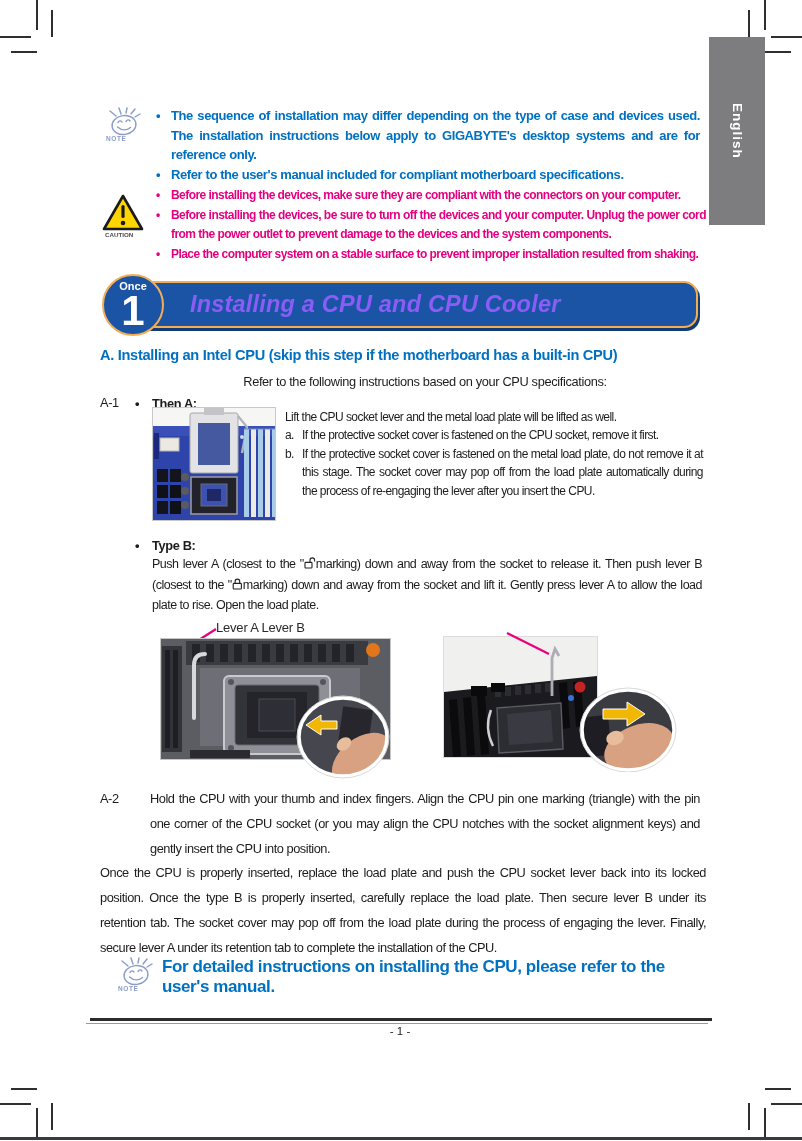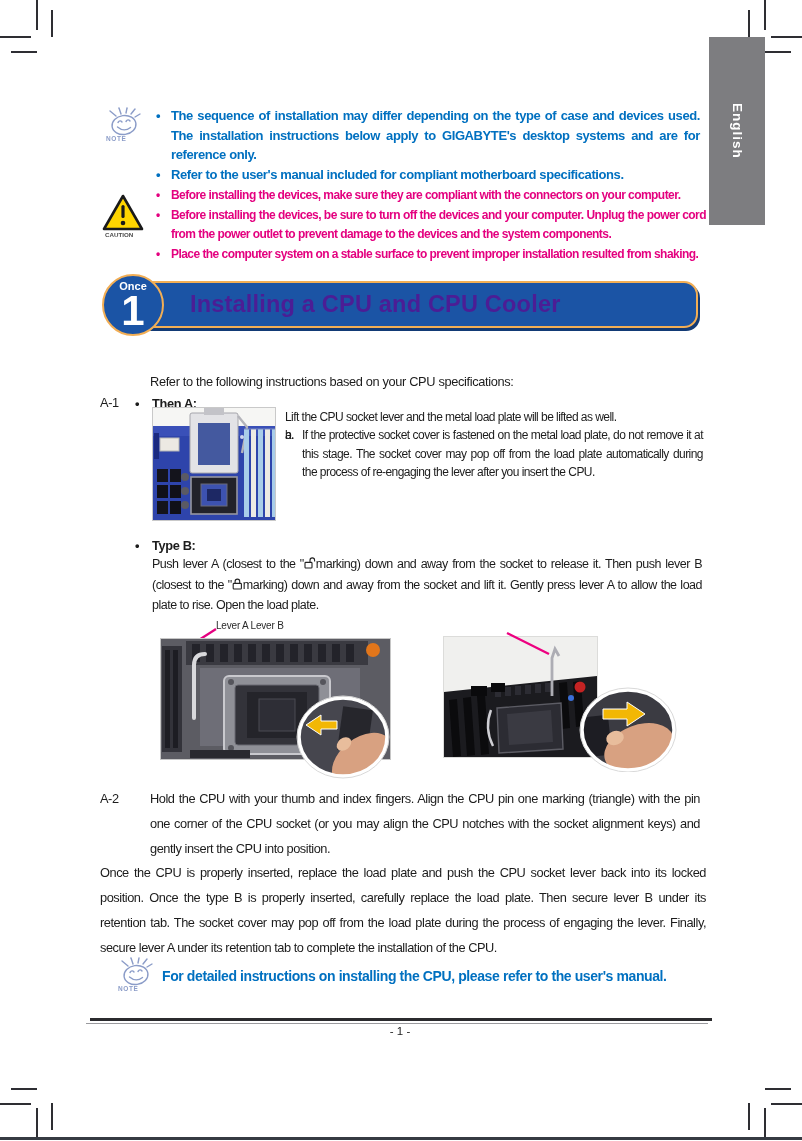--- a/index.html
+++ b/index.html
@@ -27,40 +27,40 @@
   .blue{color:#0070c0;font-size:13px;line-height:19.5px;letter-spacing:-0.4px;}
   .mag{color:#e4007f;font-size:12px;line-height:19.5px;letter-spacing:-0.55px;}
   
   .step-wrap{position:absolute;left:98px;top:274px;width:604px;height:68px;}
   .step-bar{
     position:absolute;left:34px;top:7px;width:566px;height:47px;border-radius:14px;
     background:#1b54a5;border:2.5px solid #f2ae55;box-shadow:2px 3px 0 #123a75;box-sizing:border-box;
   }
   .step-title{
     position:absolute;left:92px;top:7px;height:42px;line-height:47px;
-    color:#4c1d95;font-weight:bold;font-size:23.5px;letter-spacing:0.2px;
+    color:#8b5cf6;font-weight:bold;font-size:23.5px;letter-spacing:0.2px;font-style:italic;
   }
   .step-circle{
     position:absolute;left:4px;top:0;width:62px;height:62px;border-radius:50%;
     background:#1b54a5;border:2.5px solid #f2ae55;box-sizing:border-box;text-align:center;
   }
   .step-circle .s1{display:block;color:#fff;font-weight:bold;font-size:11px;margin-top:4px;}
   .step-circle .s2{display:block;color:#fff;font-weight:bold;font-size:42px;line-height:38px;}
   
   .h-blue{position:absolute;color:#0070c0;font-weight:bold;font-size:14.6px;letter-spacing:-0.3px;}
   .row{position:absolute;display:flex;font-size:12.8px;line-height:19.5px;letter-spacing:-0.35px;}
   .row .lab{flex:none;}
   .row .txt{flex:1;text-align:justify;}
   .bold{font-weight:bold;}
   .smallbody{font-size:12px;line-height:18.4px;letter-spacing:-0.55px;}
   .hang{position:relative;padding-left:17px;text-align:justify;}
   .hang .hl{position:absolute;left:0;top:0;}
   .para{position:absolute;text-align:justify;font-size:12.5px;line-height:19.5px;letter-spacing:-0.5px;}
   .wide{line-height:25px;font-size:12.8px;letter-spacing:-0.45px;}
-  .lever-label{position:absolute;font-size:10px;color:#2a2a2a;letter-spacing:-0.2px;}
+  .lever-label{position:absolute;font-size:13px;color:#2a2a2a;letter-spacing:-0.2px;}
   .lockicon{display:inline-block;vertical-align:-1px;}
   
   .rule-main{position:absolute;left:90px;top:1018px;width:622px;height:2.5px;background:#2b2b2e;}
   .rule-sub{position:absolute;left:86px;top:1022.5px;width:622px;height:1px;background:#9a9a9e;}
   .pagenum{position:absolute;left:300px;top:1025px;width:200px;text-align:center;font-size:11.5px;color:#222;}
   .bottom-edge{position:absolute;left:0;top:1137px;width:802px;height:2.5px;background:#363b42;}
 </style>
 </head>
 <body>
 
@@ -144,24 +144,25 @@
 
   <div class="step-wrap">
     <div class="step-bar"></div>
     <div class="step-title">Installing a CPU and CPU Cooler</div>
     <div class="step-circle">
       <span class="s1">Once</span>
       <span class="s2">1</span>
     </div>
   </div>
 
+  <div class="h-blue" style="left:100px;top:347px;width:606px;">A. Installing an Intel CPU (skip this step if the motherboard has a built-in CPU)</div>
 
   <div class="row" style="left:100px;top:372px;width:600px;">
     <span class="lab" style="width:50px;margin-top:21px;">A-1</span>
-    <span style="flex:1;">Refer to the following instructions based on your CPU specifications:</span>
+    <span style="flex:1;text-align:center;">Refer to the following instructions based on your CPU specifications:</span>
   </div>
 
   <div class="row bold" style="left:135px;top:394px;width:200px;">
     <span class="lab" style="width:17px;">•</span>
     <span>Then A:</span>
   </div>
 
   <div class="abs" style="left:152px;top:407px;">
     <svg width="124" height="114" viewBox="0 0 124 114">
       <rect x="0.5" y="0.5" width="123" height="113" fill="#f6f6f4" stroke="#c9c9c9"></rect>
@@ -197,20 +198,21 @@
       <rect x="120" y="22" width="3" height="88" fill="#a9cde9"></rect>
       <line x1="92" y1="22" x2="123" y2="22" stroke="#7a8ac0" stroke-width="1"></line>
       <circle cx="90" cy="30" r="2" fill="#cfd6ee"></circle>
     </svg>
   </div>
 
   <div class="abs smallbody" style="left:285px;top:408px;width:418px;">
     <div style="text-align:justify;">Lift the CPU socket lever and the metal load plate will be lifted as well.</div>
     <div class="hang">
       <span class="hl">a.</span>
+      <span>If the protective socket cover is fastened on the CPU socket, remove it first.</span>
     </div>
     <div class="hang">
       <span class="hl">b.</span>
       <span>If the protective socket cover is fastened on the metal load plate, do not remove it at this stage. The socket cover may pop off from the load plate automatically during the process of re-engaging the lever after you insert the CPU.</span>
     </div>
   </div>
 
   <div class="row bold" style="left:135px;top:536px;width:200px;">
     <span class="lab" style="width:17px;">•</span>
     <span>Type B:</span>
@@ -363,20 +365,20 @@
             <path d="M31,7 L35,2"></path>
             <path d="M35,10 L40,7"></path>
           <ellipse cx="24" cy="18" rx="12" ry="9.5" fill="#ffffff" transform="rotate(-8 24 18)"></ellipse>
           <path d="M18,15.5 q2,-3 4,-0.5"></path>
             <path d="M26,14.5 q2,-3 4,-0.5"></path>
           <path d="M17.5,20 q6.5,5.5 13,0.5"></path>
         </g>
         <text x="6" y="34" font-size="6.5" font-weight="bold" fill="#8b9cc8" letter-spacing="0.6">NOTE</text>
       </svg>
     </div>
-    <div class="blue" style="font-weight:bold;font-size:14px;">For detailed instructions on installing the CPU, please refer to the user's manual.</div>
+    <div class="blue" style="font-weight:bold;font-size:17px;">For detailed instructions on installing the CPU, please refer to the user's manual.</div>
   </div>
 
   <div class="rule-main"></div>
   <div class="rule-sub"></div>
   <div class="pagenum">- 1 -</div>
 
 </div>
 
 </body></html>

